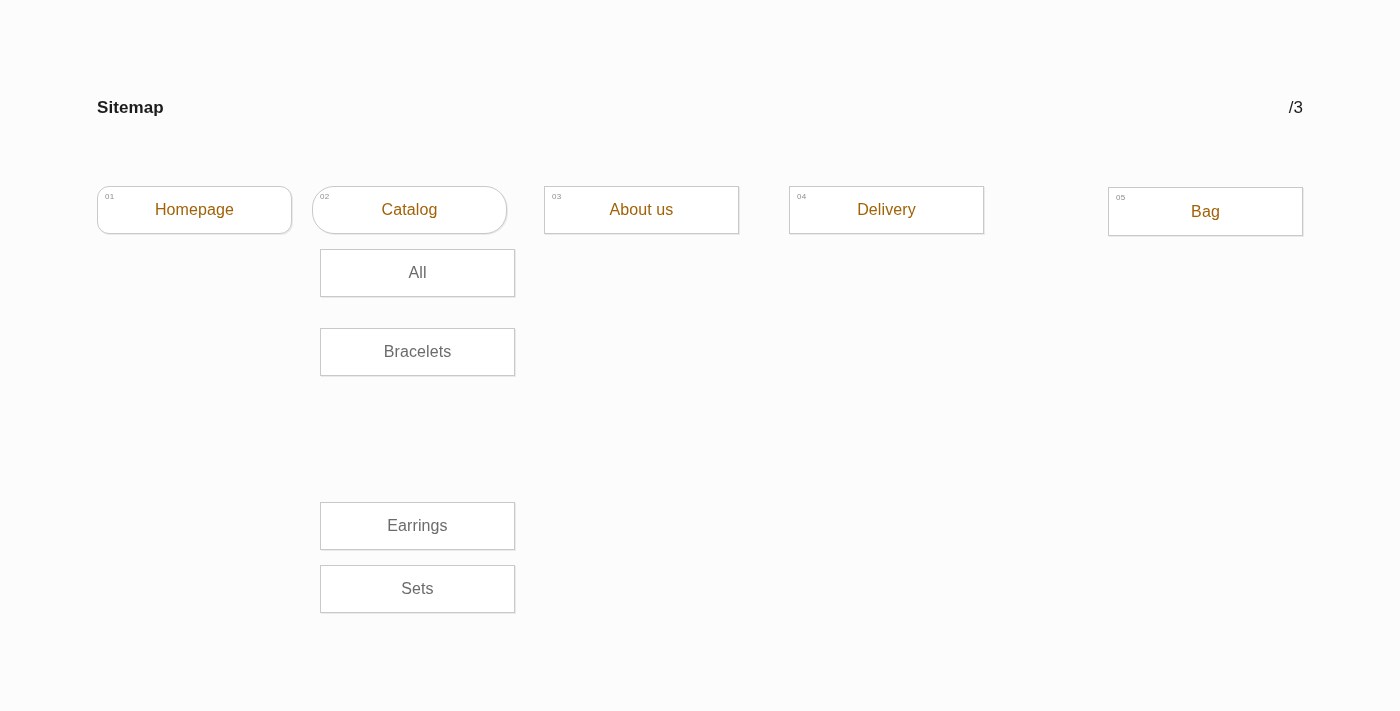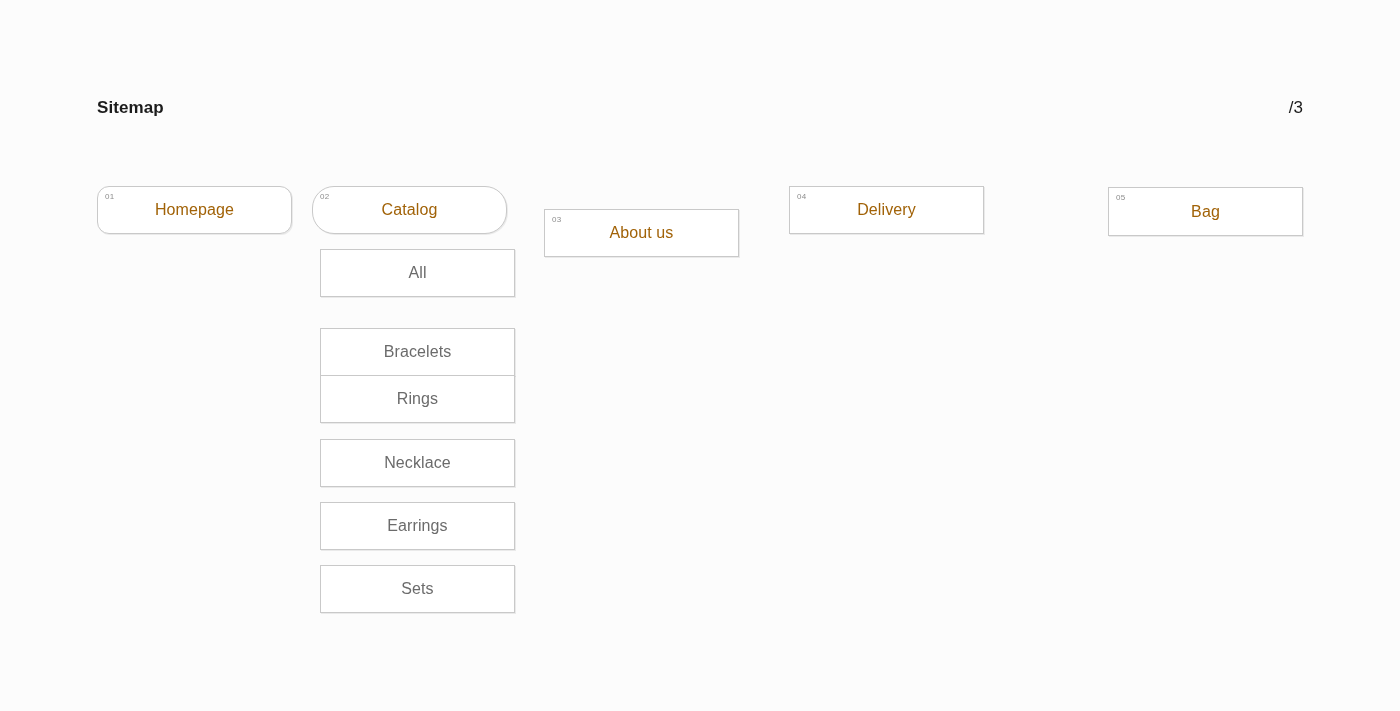--- a/index.html
+++ b/index.html
@@ -81,21 +81,21 @@
   }
 
   
   .node.top {
     top: 186px;
     width: 195px;
     height: 48px;
   }
   .node.top.n1 { left: 97px; border-radius: 12px; }
   .node.top.n2 { left: 312px; border-radius: 22px; }
-  .node.top.n3 { left: 544px; margin-top: 23px; }
+  .node.top.n3 { left: 544px; }
   .node.top.n4 { left: 768px; margin-left: 21px; }
   .node.top.n5 {
     left: 1108px;
     top: 187px;
     width: 195px;
     height: 49px;
   }
 
   
   .node.child {
@@ -149,27 +149,21 @@
   </div>
 
   <div class="node child c1">
     <span class="node-label">All</span>
   </div>
 
   <div class="node child c2">
     <span class="node-label">Bracelets</span>
   </div>
 
-  <div class="node child c3">
-    <span class="node-label">Rings</span>
-  </div>
 
-  <div class="node child c4">
-    <span class="node-label">Necklace</span>
-  </div>
 
   <div class="node child c5">
     <span class="node-label">Earrings</span>
   </div>
 
   <div class="node child c6">
     <span class="node-label">Sets</span>
   </div>
 
 </div>

